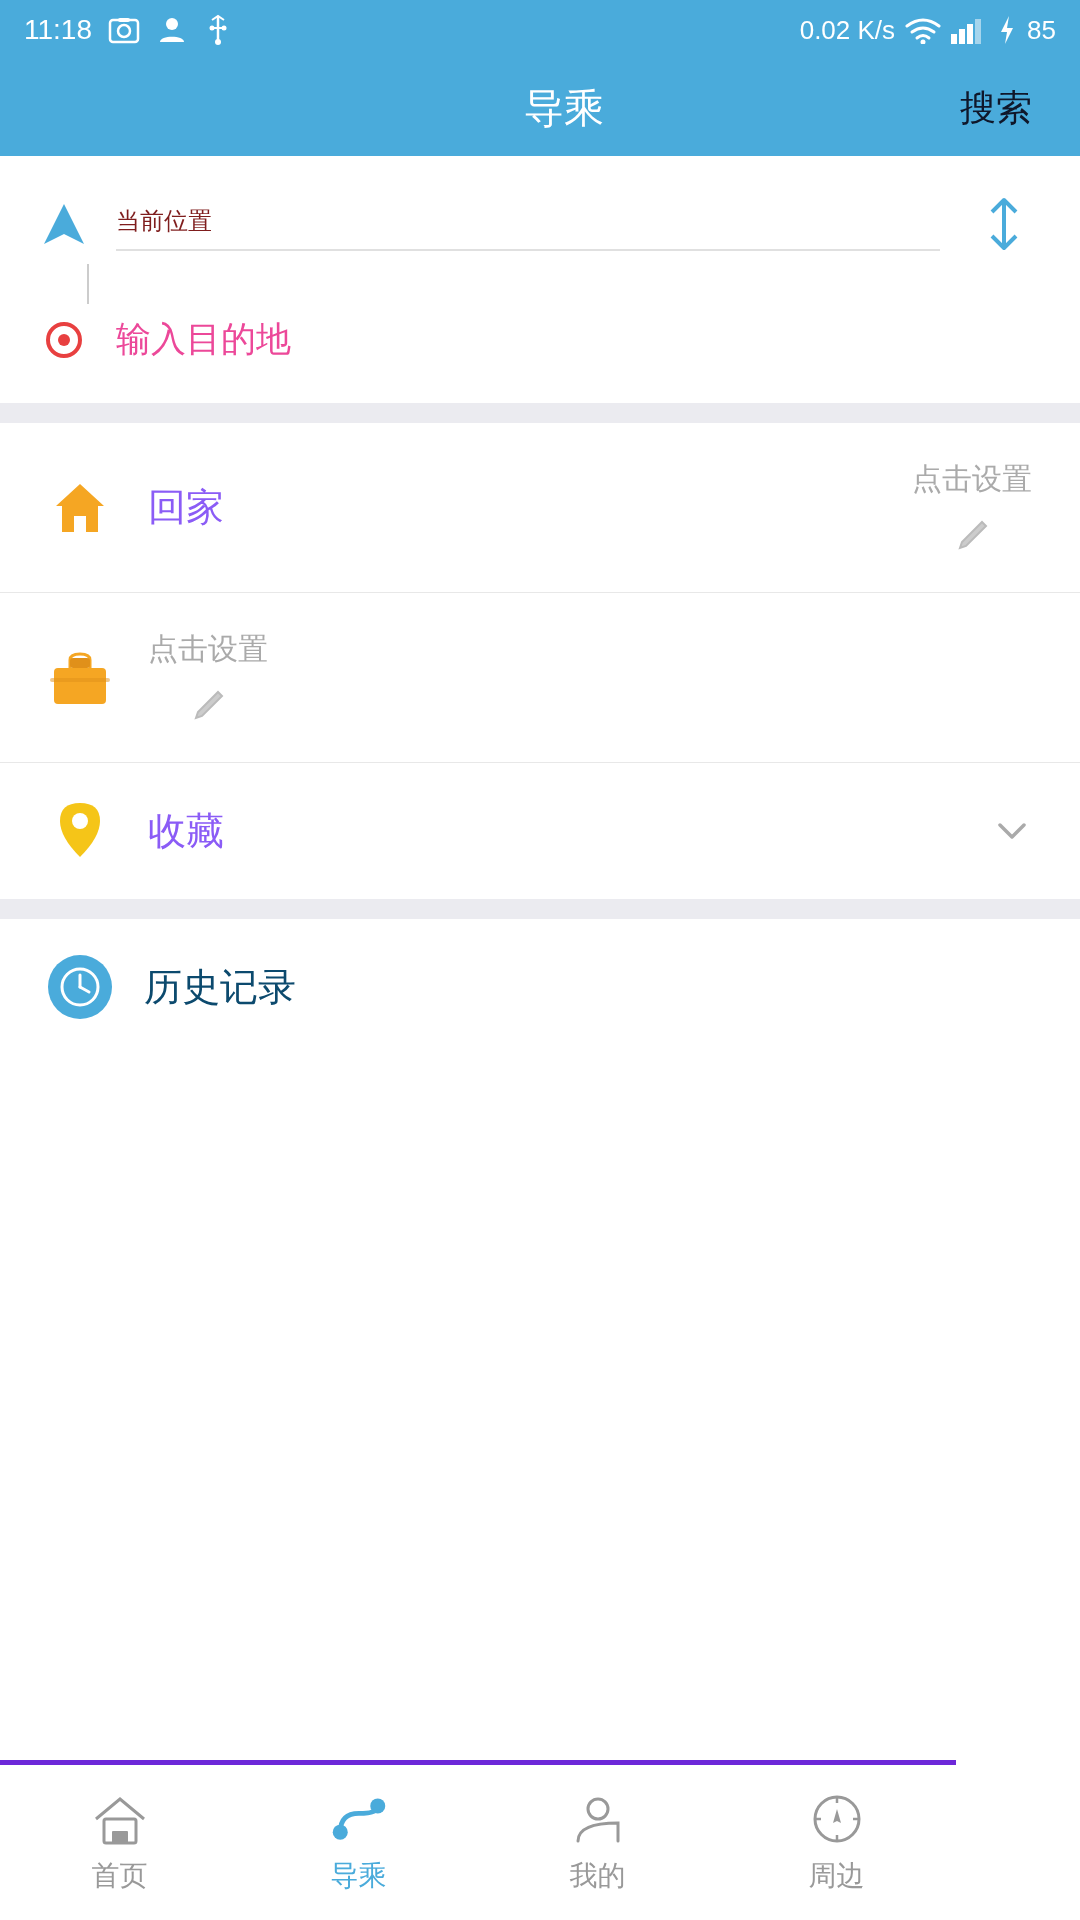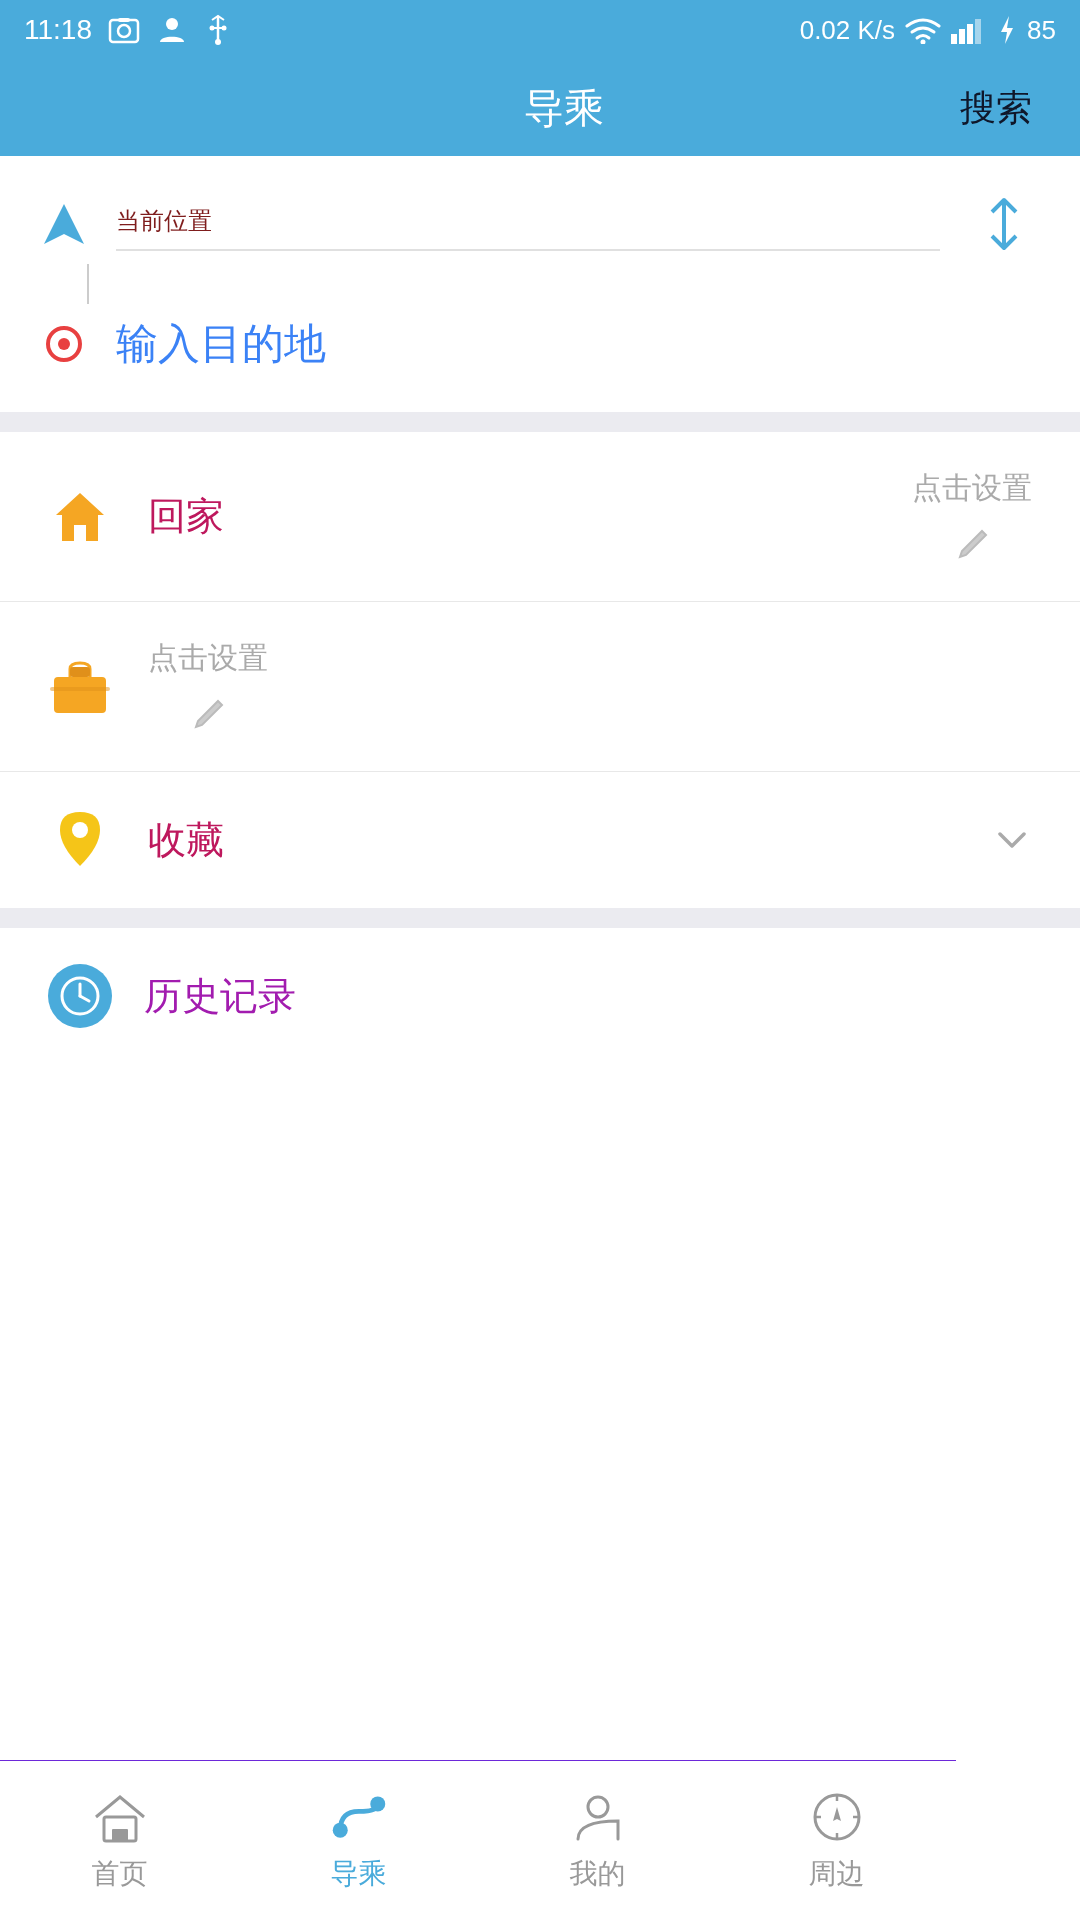--- a/index.html
+++ b/index.html
@@ -72,22 +72,22 @@
     }
     .loc-input-wrap {
       flex: 1;
     }
     .loc-text {
       font-size: 24px;
       color: #7f1d1d;
       padding: 8px 0;
     }
     .loc-placeholder {
-      font-size: 42px;
-      color: #3b82f6;
+      font-size: 35px;
+      color: #ec4899;
       padding: 8px 0;
     }
     .loc-divider {
       height: 2px;
       background: #e0e0e0;
       width: 100%;
       margin-top: 4px;
     }
     .loc-separator {
       height: 48px;
@@ -133,21 +133,21 @@
     .list-icon {
       width: 64px;
       height: 64px;
       display: flex;
       align-items: center;
       justify-content: center;
       flex-shrink: 0;
     }
     .list-label {
       font-size: 38px;
-      color: #be185d;
+      color: #8b5cf6;
       flex: 1;
     }
     .list-action {
       display: flex;
       align-items: center;
       gap: 16px;
       flex-direction: column;
     }
     .list-action-text {
       font-size: 30px;
@@ -174,32 +174,32 @@
       height: 64px;
       border-radius: 50%;
       background: #4aabdb;
       display: flex;
       align-items: center;
       justify-content: center;
       flex-shrink: 0;
     }
     .history-label {
       font-size: 38px;
-      color: #a21caf;
+      color: #0c4a6e;
     }
 
     
     .bottom-nav {
       position: absolute;
       bottom: 0;
       left: 0;
       width: 956px;
       height: 160px;
       background: #fff;
-      border-top: 1px solid #6d28d9;
+      border-top: 5px solid #6d28d9;
       display: flex;
       align-items: center;
     }
     .nav-item {
       flex: 1;
       display: flex;
       flex-direction: column;
       align-items: center;
       justify-content: center;
       gap: 10px;

